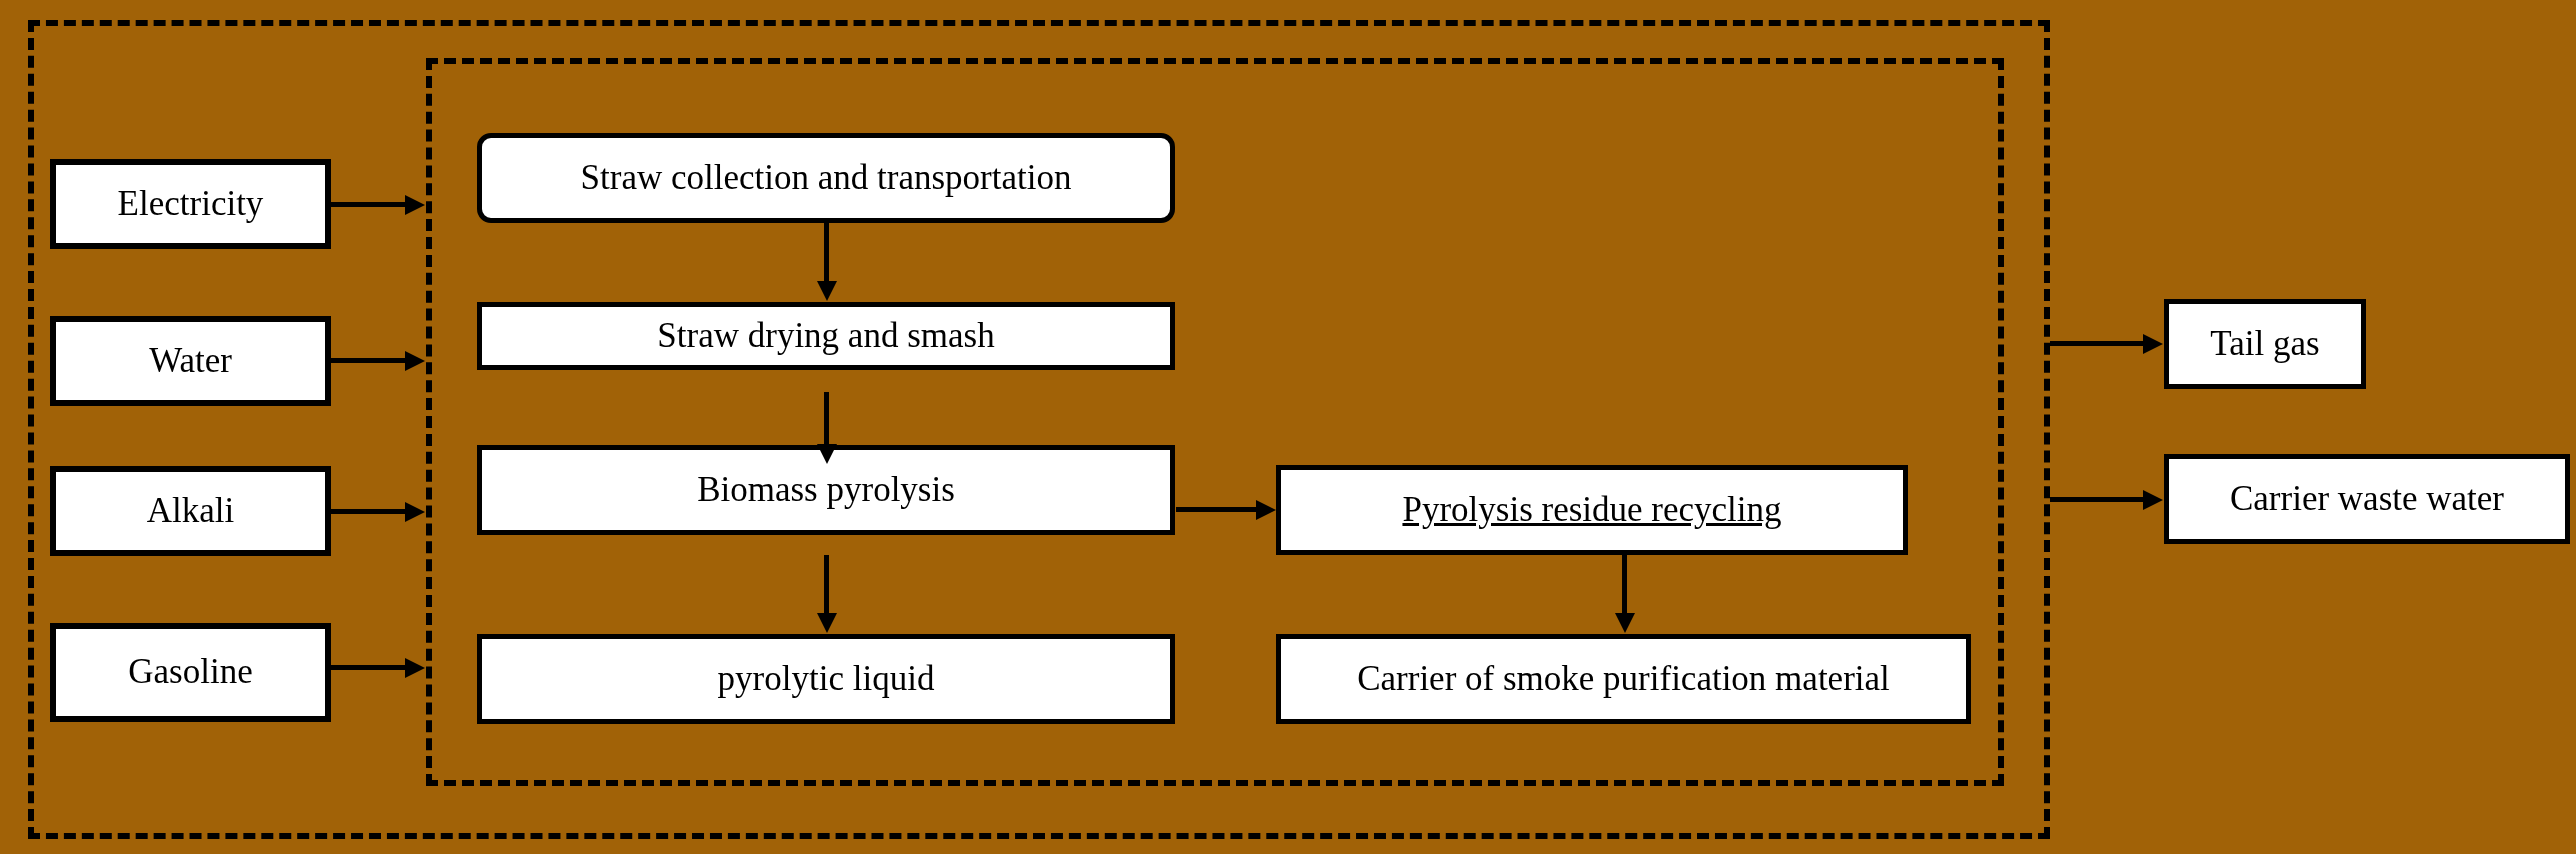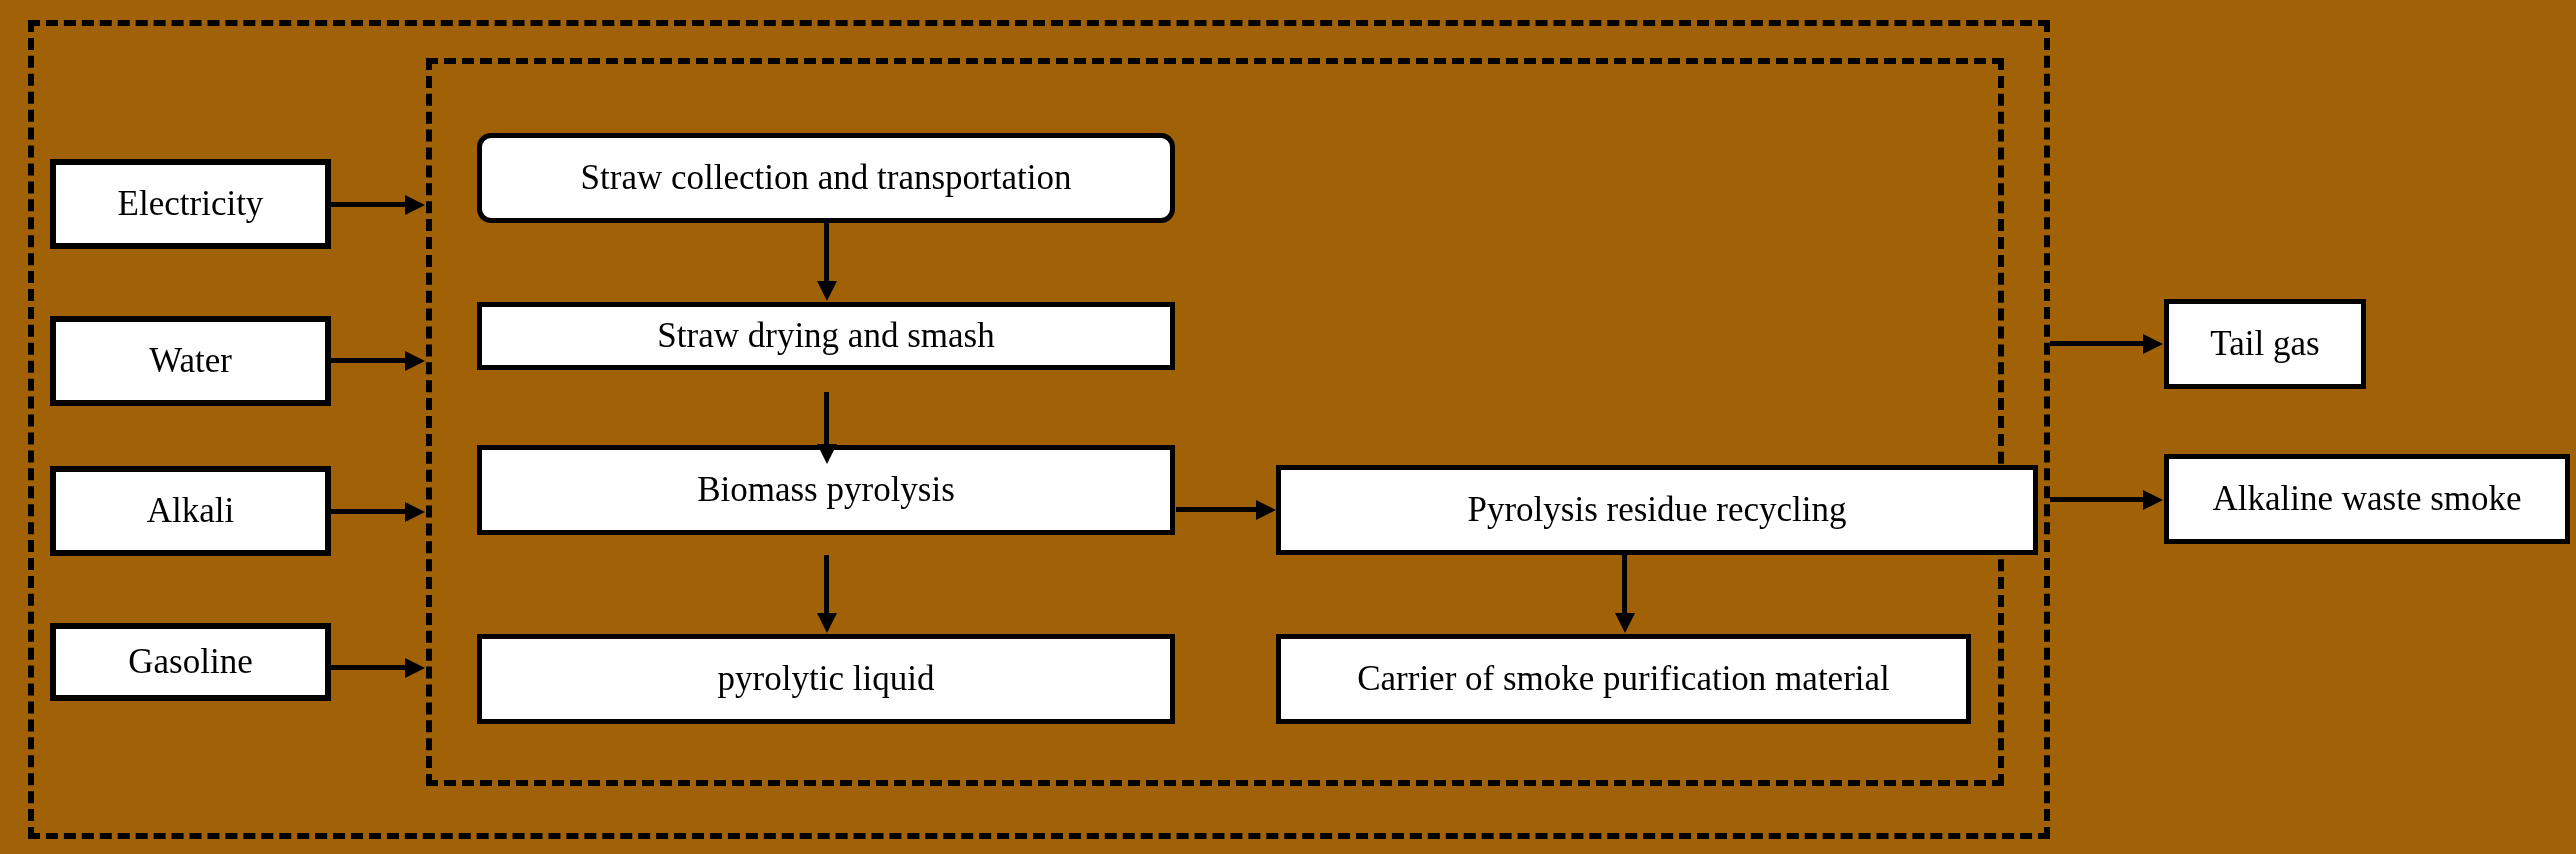--- a/index.html
+++ b/index.html
@@ -74,21 +74,21 @@
 
   <div class="box input-box" style="left:50px; top:159px; width:281px; height:90px;">
     <span>Electricity</span>
   </div>
   <div class="box input-box" style="left:50px; top:316px; width:281px; height:90px;">
     <span>Water</span>
   </div>
   <div class="box input-box" style="left:50px; top:466px; width:281px; height:90px;">
     <span>Alkali</span>
   </div>
-  <div class="box input-box" style="left:50px; top:623px; width:281px; height:78px;text-align:center;">
+  <div class="box input-box" style="left:50px; top:623px; width:281px; height:99px;text-align:center;">
     <span>Gasoline</span>
   </div>
 
   <div class="arrow-h" style="left:331px; top:202px; width:75px;"></div>
   <div class="arrow-h" style="left:331px; top:358px; width:75px;"></div>
   <div class="arrow-h" style="left:331px; top:509px; width:75px;"></div>
   <div class="arrow-h" style="left:331px; top:665px; width:75px;"></div>
 
   <div class="box" style="left:477px; top:133px; width:698px; height:90px;border-radius:14px;">
     <span>Straw collection and transportation</span>
@@ -100,34 +100,34 @@
     <span>Biomass pyrolysis</span>
   </div>
   <div class="box" style="left:477px; top:634px; width:698px; height:90px;">
     <span>pyrolytic liquid</span>
   </div>
 
   <div class="arrow-v" style="left:824px; top:223px; height:59px;"></div>
   <div class="arrow-v" style="left:824px; top:392px; height:53px;"></div>
   <div class="arrow-v" style="left:824px; top:555px; height:59px;"></div>
 
-  <div class="box" style="left:1276px; top:465px; width:762px; height:90px;">
+  <div class="box" style="left:1276px; top:465px; width:632px; height:90px;text-decoration:underline;">
     <span>Pyrolysis residue recycling</span>
   </div>
   <div class="box" style="left:1276px; top:634px; width:695px; height:90px;text-align:right;">
     <span>Carrier of smoke purification material</span>
   </div>
 
   <div class="arrow-h" style="left:1176px; top:507px; width:81px;"></div>
   <div class="arrow-v" style="left:1622px; top:555px; height:59px;"></div>
 
   <div class="arrow-h" style="left:2050px; top:341px; width:94px;"></div>
   <div class="arrow-h" style="left:2050px; top:497px; width:94px;"></div>
 
   <div class="box" style="left:2164px; top:299px; width:202px; height:90px;">
     <span>Tail gas</span>
   </div>
   <div class="box" style="left:2164px; top:454px; width:406px; height:90px;">
-    <span>Alkaline waste smoke</span>
+    <span>Carrier waste water</span>
   </div>
 
 </div>
 
 
 </body></html>

